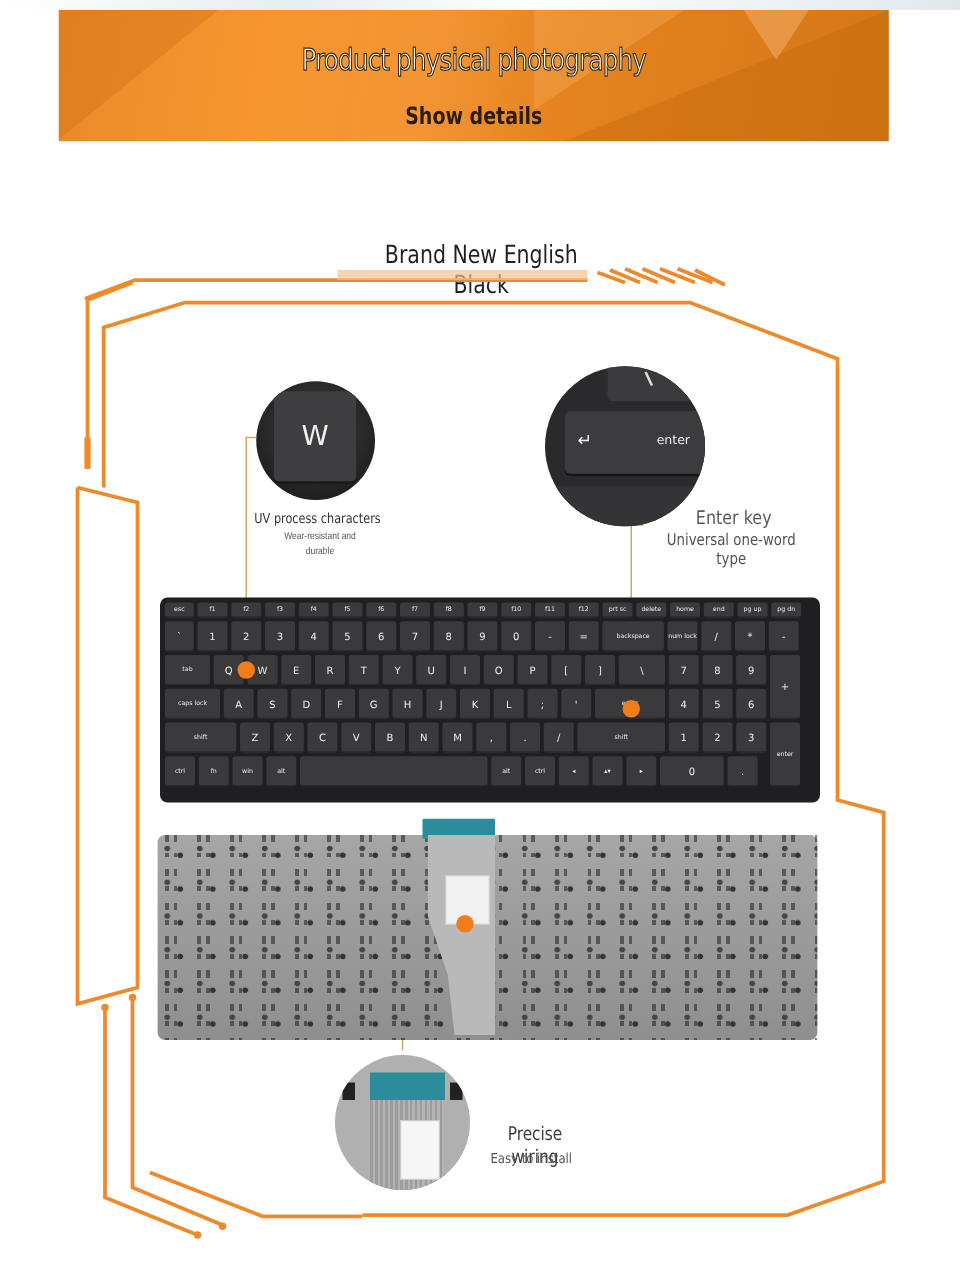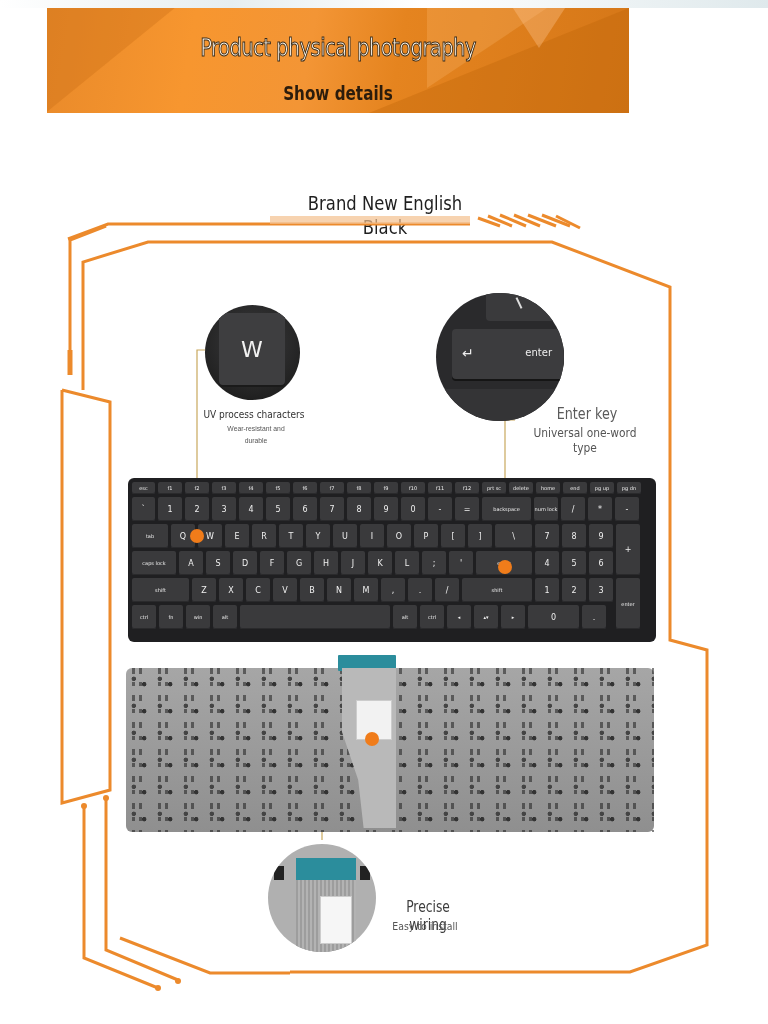--- a/index.html
+++ b/index.html
@@ -1,21 +1,21 @@
 <!DOCTYPE html>
 <html><head>
 <meta charset="utf-8">
 <style>
   * { box-sizing: border-box; margin: 0; padding: 0; }
   html, body { width: 768px; height: 1024px; background: #ffffff; overflow: hidden; }
   body { position: relative; font-family: "Liberation Sans", sans-serif; }
 
   .top-strip { position: absolute; left: 0; top: 0; width: 768px; height: 8px;
     background: linear-gradient(90deg, #ffffff 0%, #e6eef0 30%, #ffffff 55%, #dfe9ec 100%); }
-  .banner { position: absolute; left: 47px; top: 8px; width: 582px; height: 105px; overflow: hidden;
+  .banner { position: absolute; left: 47px; top: 8px; width: 664px; height: 105px; overflow: hidden;
     background: linear-gradient(100deg, #e98a2a 0%, #f7962f 25%, #f39535 45%, #e5841f 60%, #d57718 100%); }
   .banner .facet { position: absolute; }
   .banner .f1 { left: -20px; top: -10px; width: 0; height: 0; border-left: 160px solid rgba(200,110,20,0.35); border-bottom: 130px solid transparent; }
   .banner .f2 { right: 0; top: 0; width: 0; height: 0; border-right: 260px solid rgba(190,100,10,0.35); border-top: 105px solid transparent; }
   .banner .f3 { left: 380px; top: 0; width: 0; height: 0; border-top: 80px solid rgba(255,190,120,0.25); border-right: 120px solid transparent; }
   .banner .f4 { right: 60px; top: -6px; width: 0; height: 0; border-top: 46px solid rgba(255,200,150,0.35); border-left: 30px solid transparent; border-right: 30px solid transparent; }
   .banner-title { position: absolute; left: 0; top: 26px; width: 100%; text-align: center;
     font-family: "DejaVu Sans", sans-serif; font-size: 24px; letter-spacing: -0.8px; color: #fffaf0;
     transform: scaleX(0.82); -webkit-text-stroke: 1px #3a2a16; }
   .banner-sub { position: absolute; left: 0; top: 74px; width: 100%; text-align: center;

